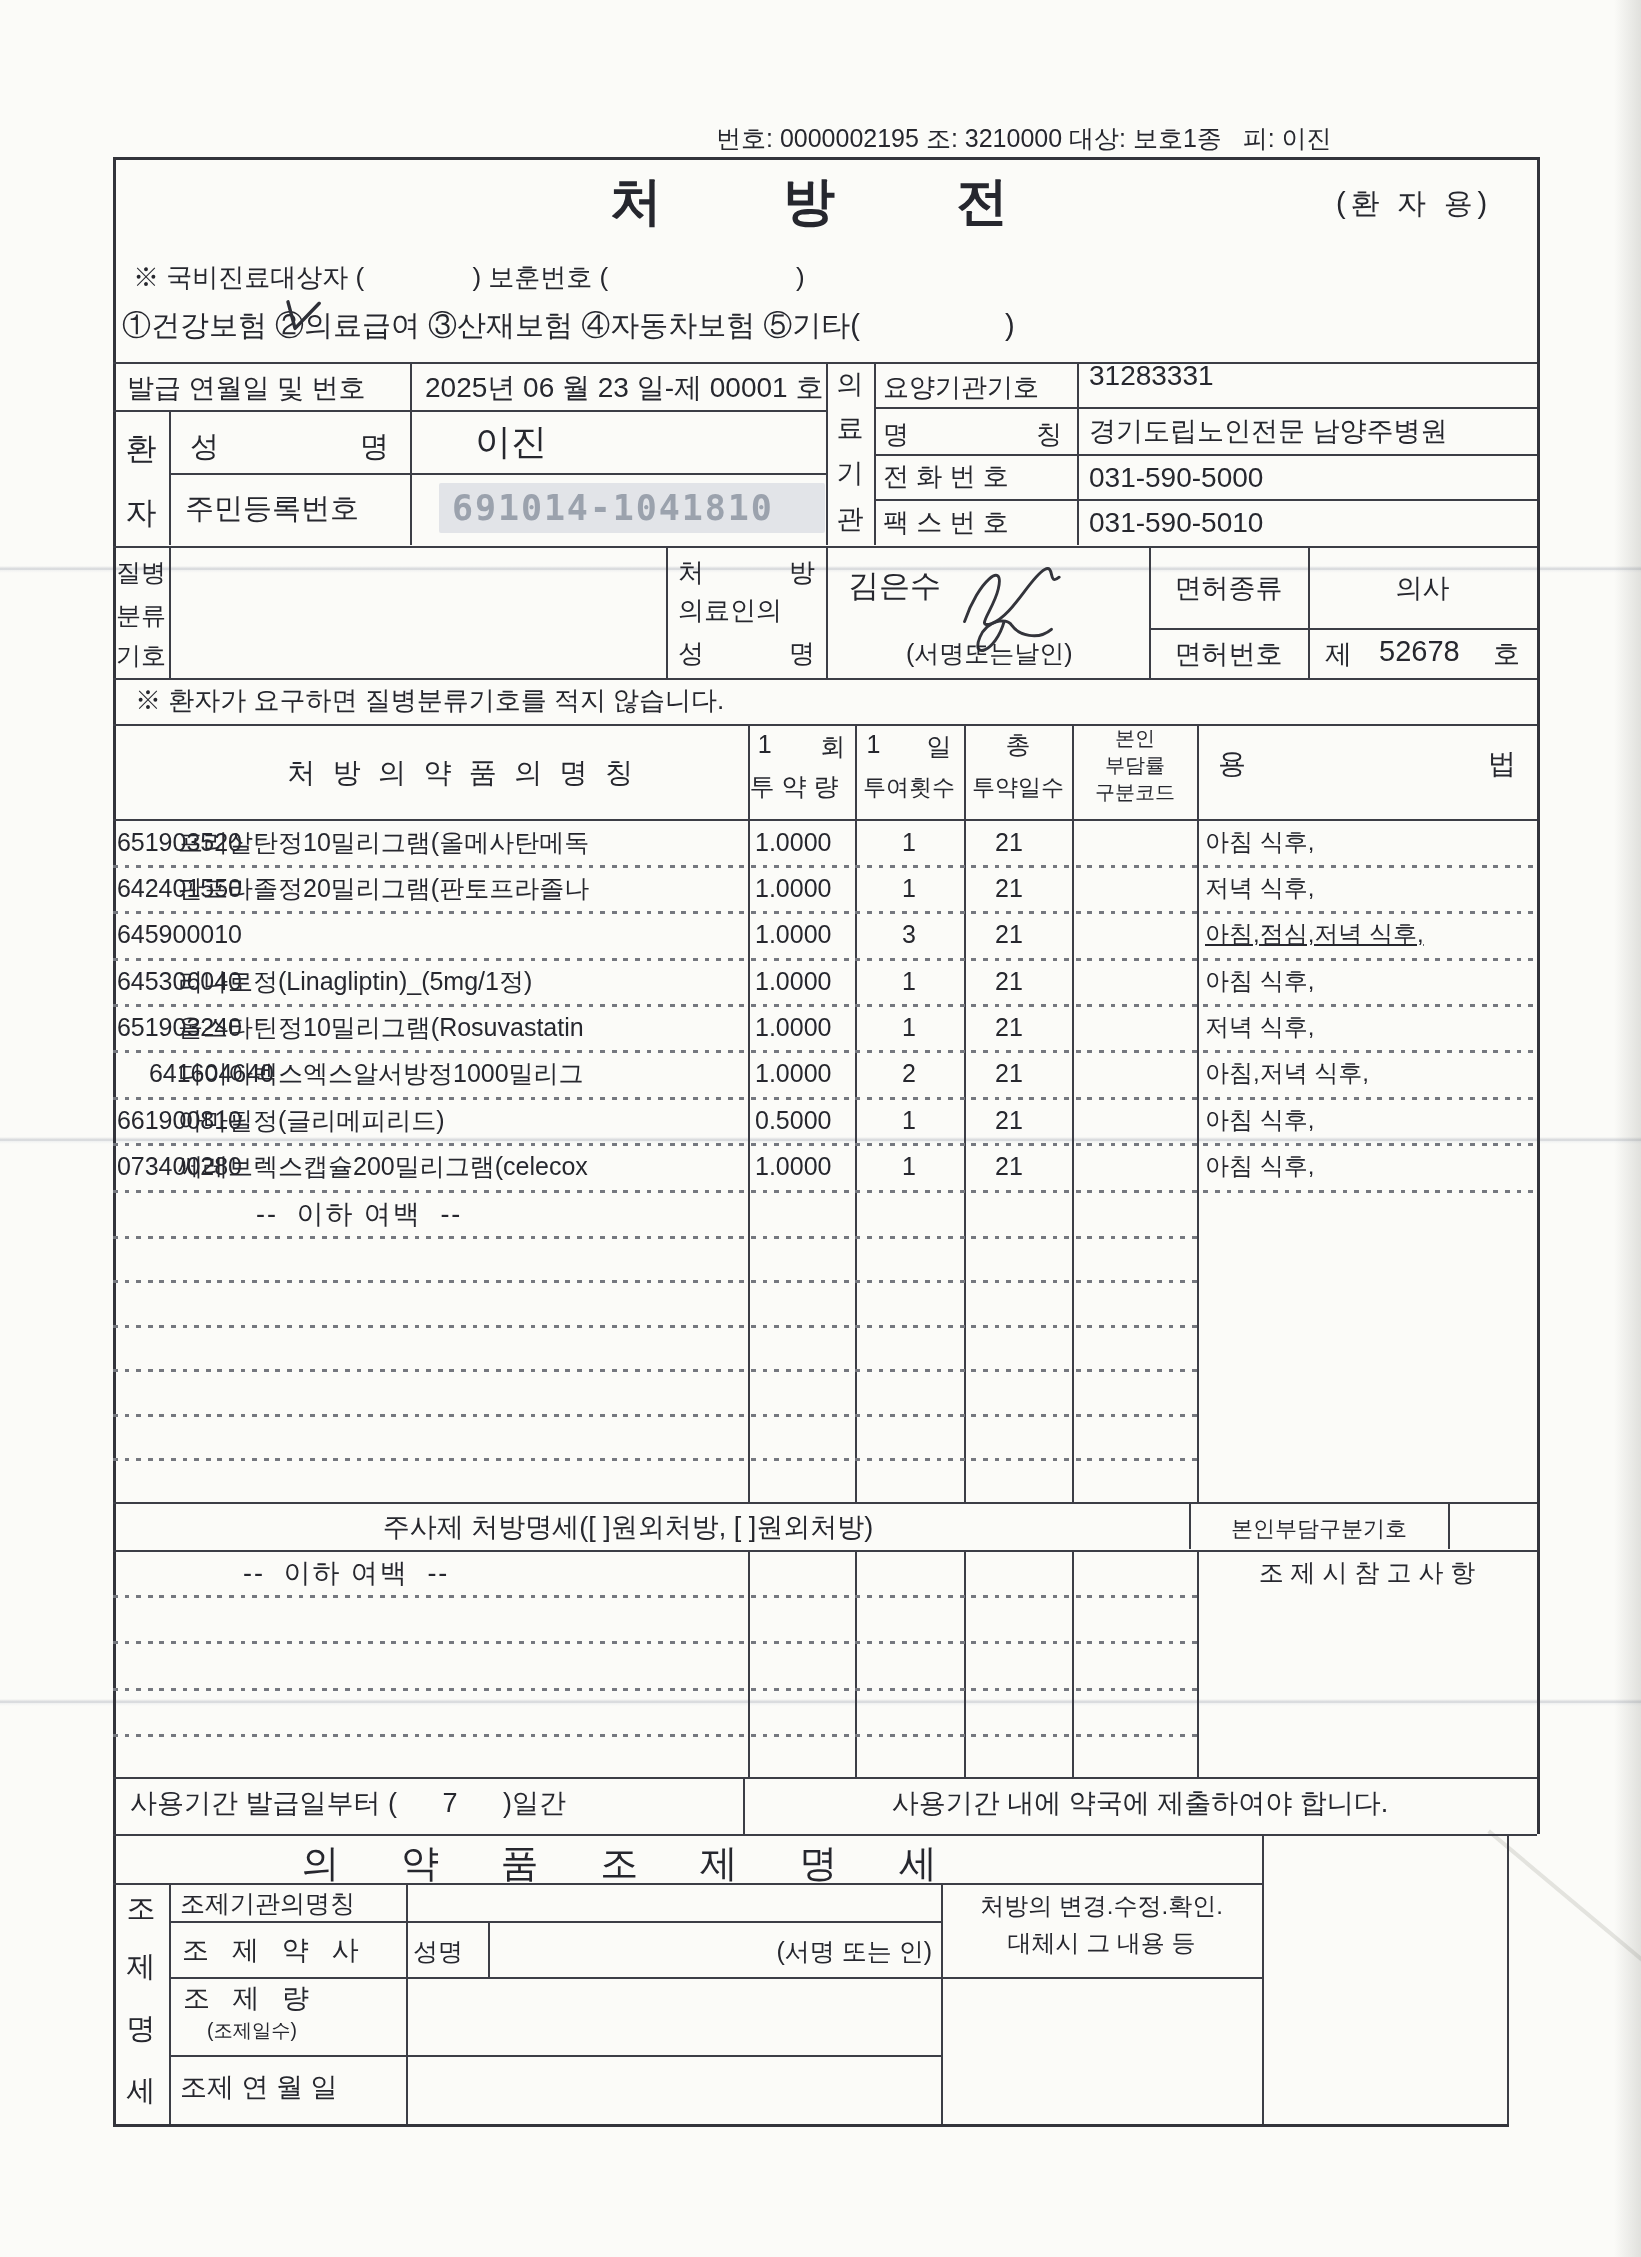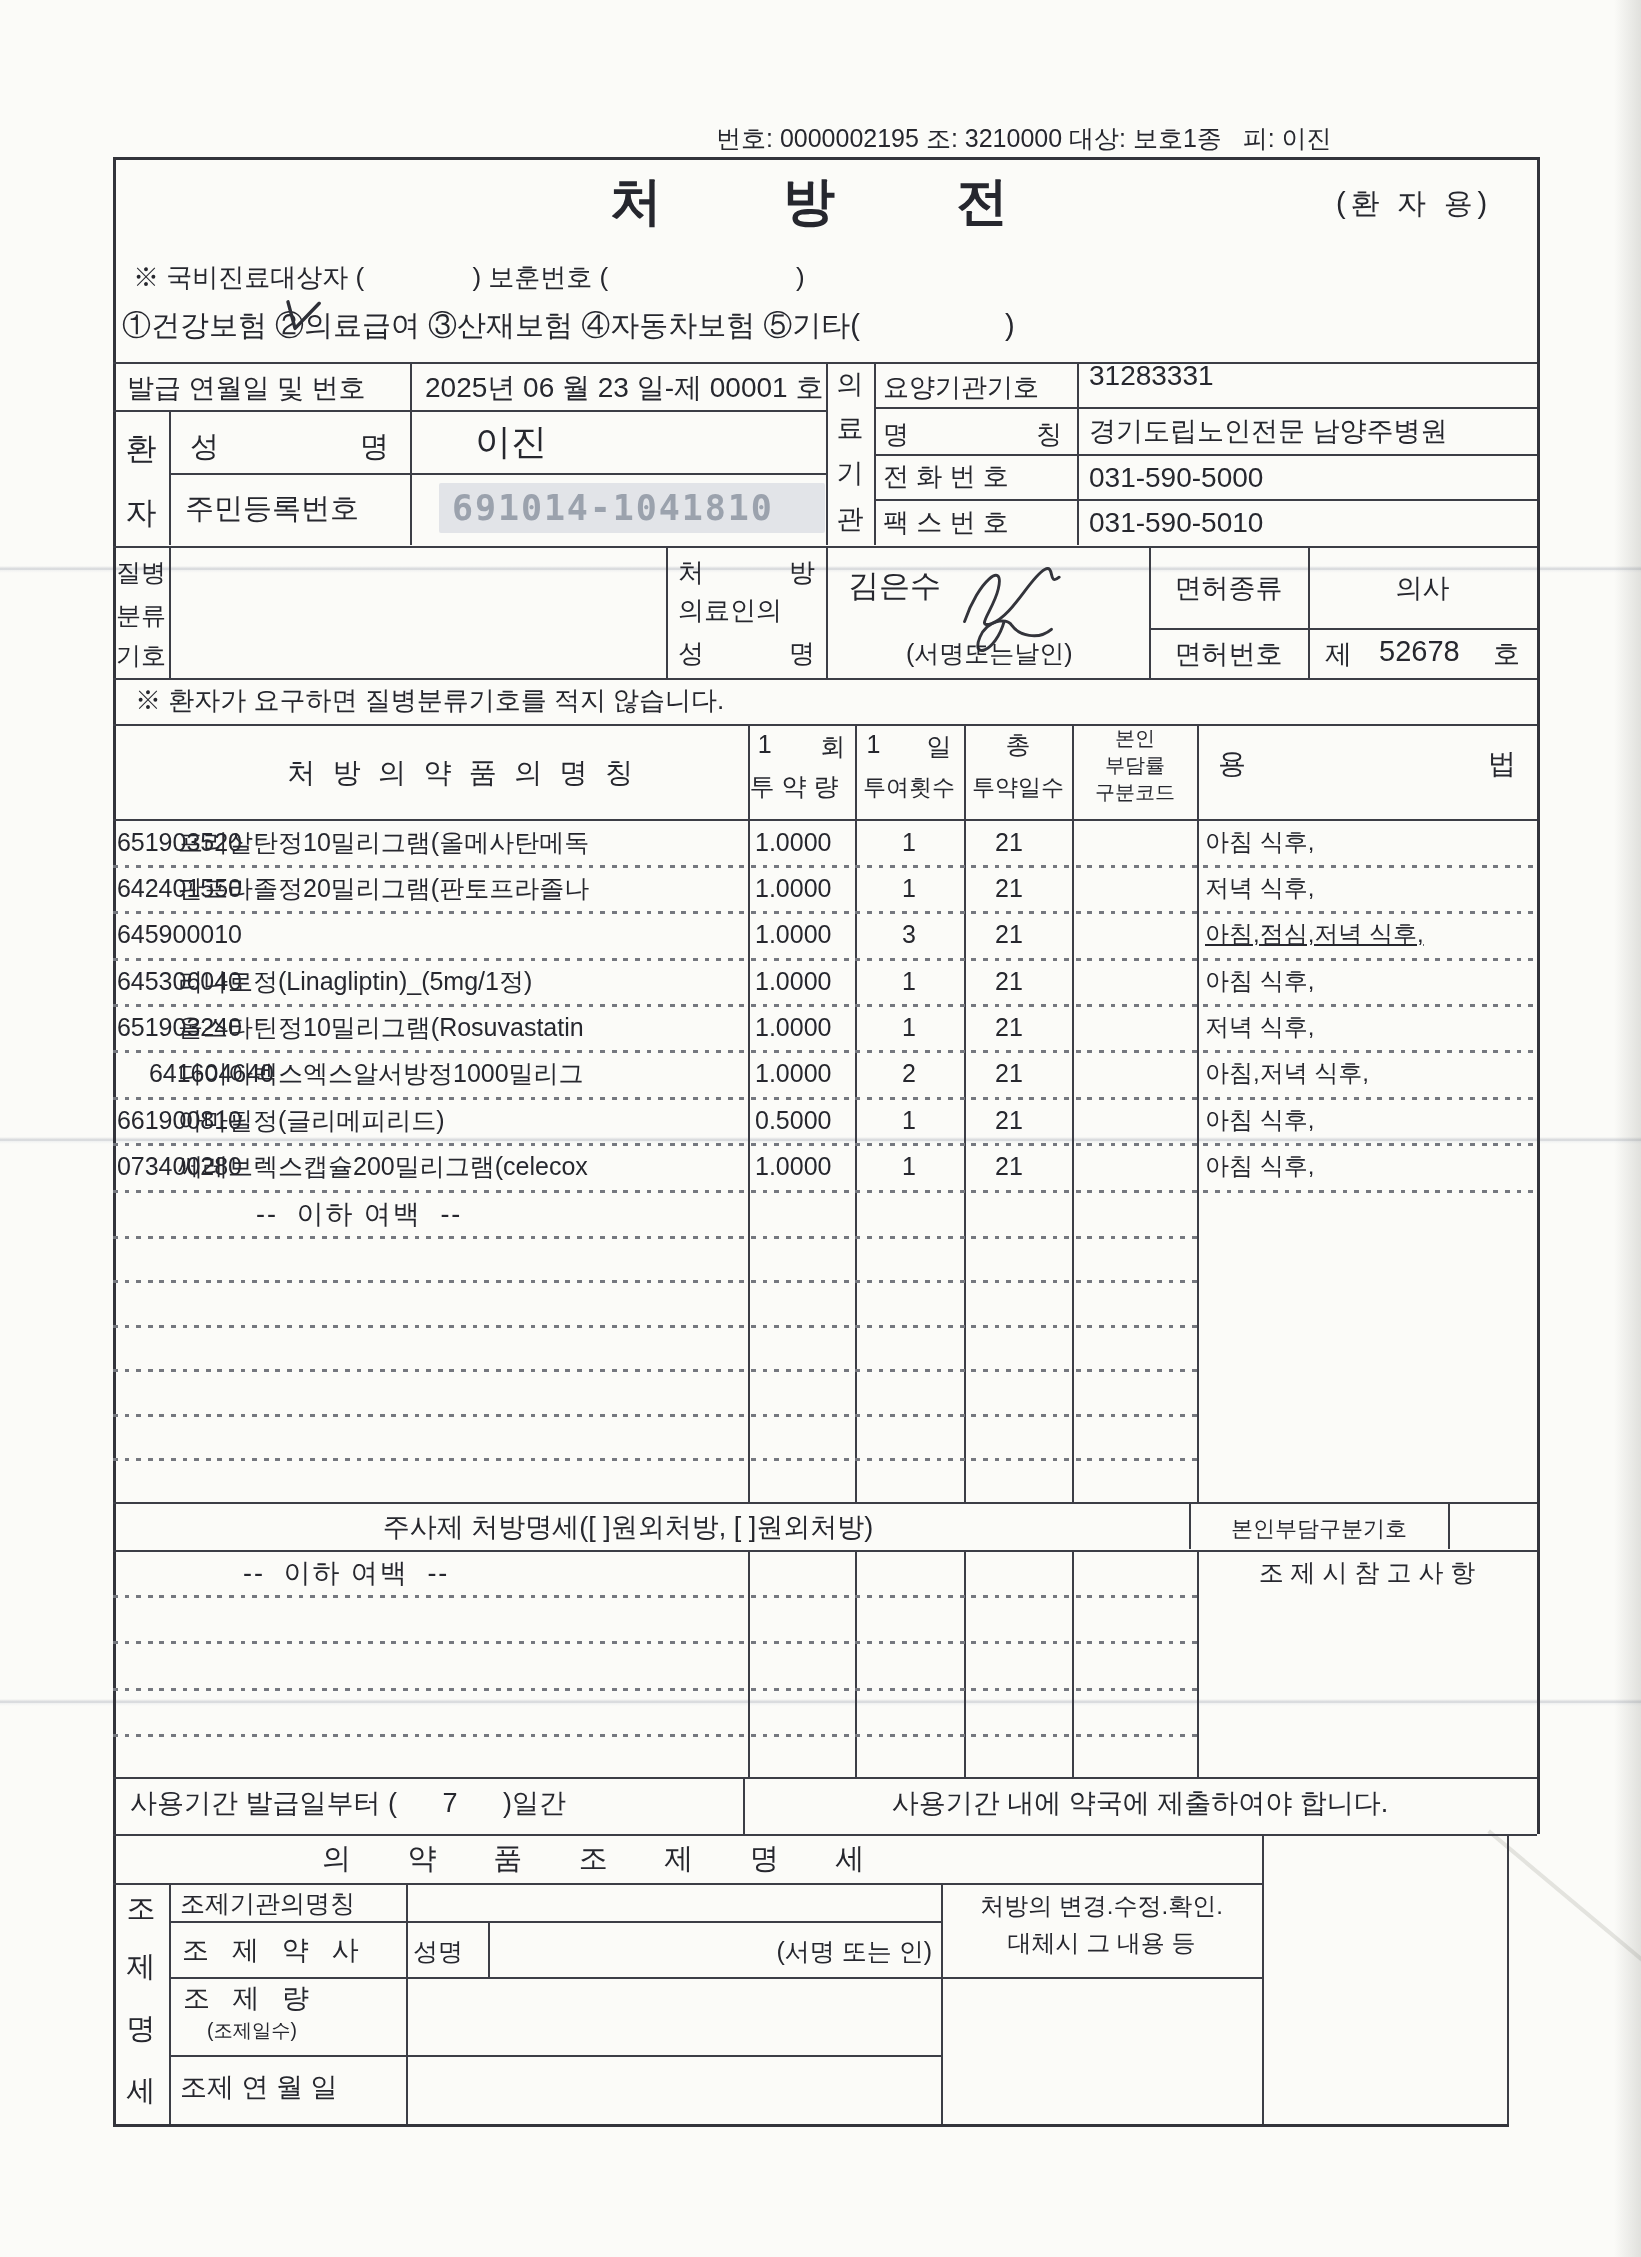--- a/index.html
+++ b/index.html
@@ -261,21 +261,21 @@
   <div class="dot" style="left:113px;top:1641px;width:1084px;"></div>
   <div class="dot" style="left:113px;top:1688px;width:1084px;"></div>
   <div class="dot" style="left:113px;top:1734px;width:1084px;"></div>
 
   <div class="hl" style="left:113px;top:1777px;width:1424px;"></div>
   <div class="vl" style="left:743px;top:1777px;height:58px;"></div>
   <div class="t" style="left:130px;top:1788px;font-size:27px;"><span>사용기간 발급일부터 (</span><span style="display:inline-block;width:106px;text-align:center;">7</span><span>)일간</span></div>
   <div class="t cen" style="left:743px;top:1788px;width:794px;font-size:27px;">사용기간 내에 약국에 제출하여야 합니다.</div>
   <div class="hl" style="left:113px;top:1834px;width:1424px;"></div>
 
-  <div class="t cen" style="left:97px;top:1842px;width:1006px;font-size:29px;letter-spacing:13.5px;">의  약  품  조  제  명  세</div>
+  <div class="t cen" style="left:123px;top:1842px;width:1006px;font-size:38px;letter-spacing:13.5px;">의  약  품  조  제  명  세</div>
   <div class="hl" style="left:113px;top:1883px;width:1149px;"></div>
   <div class="vl" style="left:1262px;top:1834px;height:290px;"></div>
   <div class="vl" style="left:1507px;top:1834px;height:290px;"></div>
   <div class="vl" style="left:169px;top:1883px;height:241px;"></div>
   <div class="vl" style="left:406px;top:1883px;height:241px;"></div>
   <div class="vl" style="left:941px;top:1883px;height:241px;"></div>
   <div class="vl" style="left:488px;top:1921px;height:56px;"></div>
   <div class="hl" style="left:169px;top:1921px;width:772px;"></div>
   <div class="hl" style="left:169px;top:1977px;width:1093px;"></div>
   <div class="hl" style="left:169px;top:2055px;width:772px;"></div>

